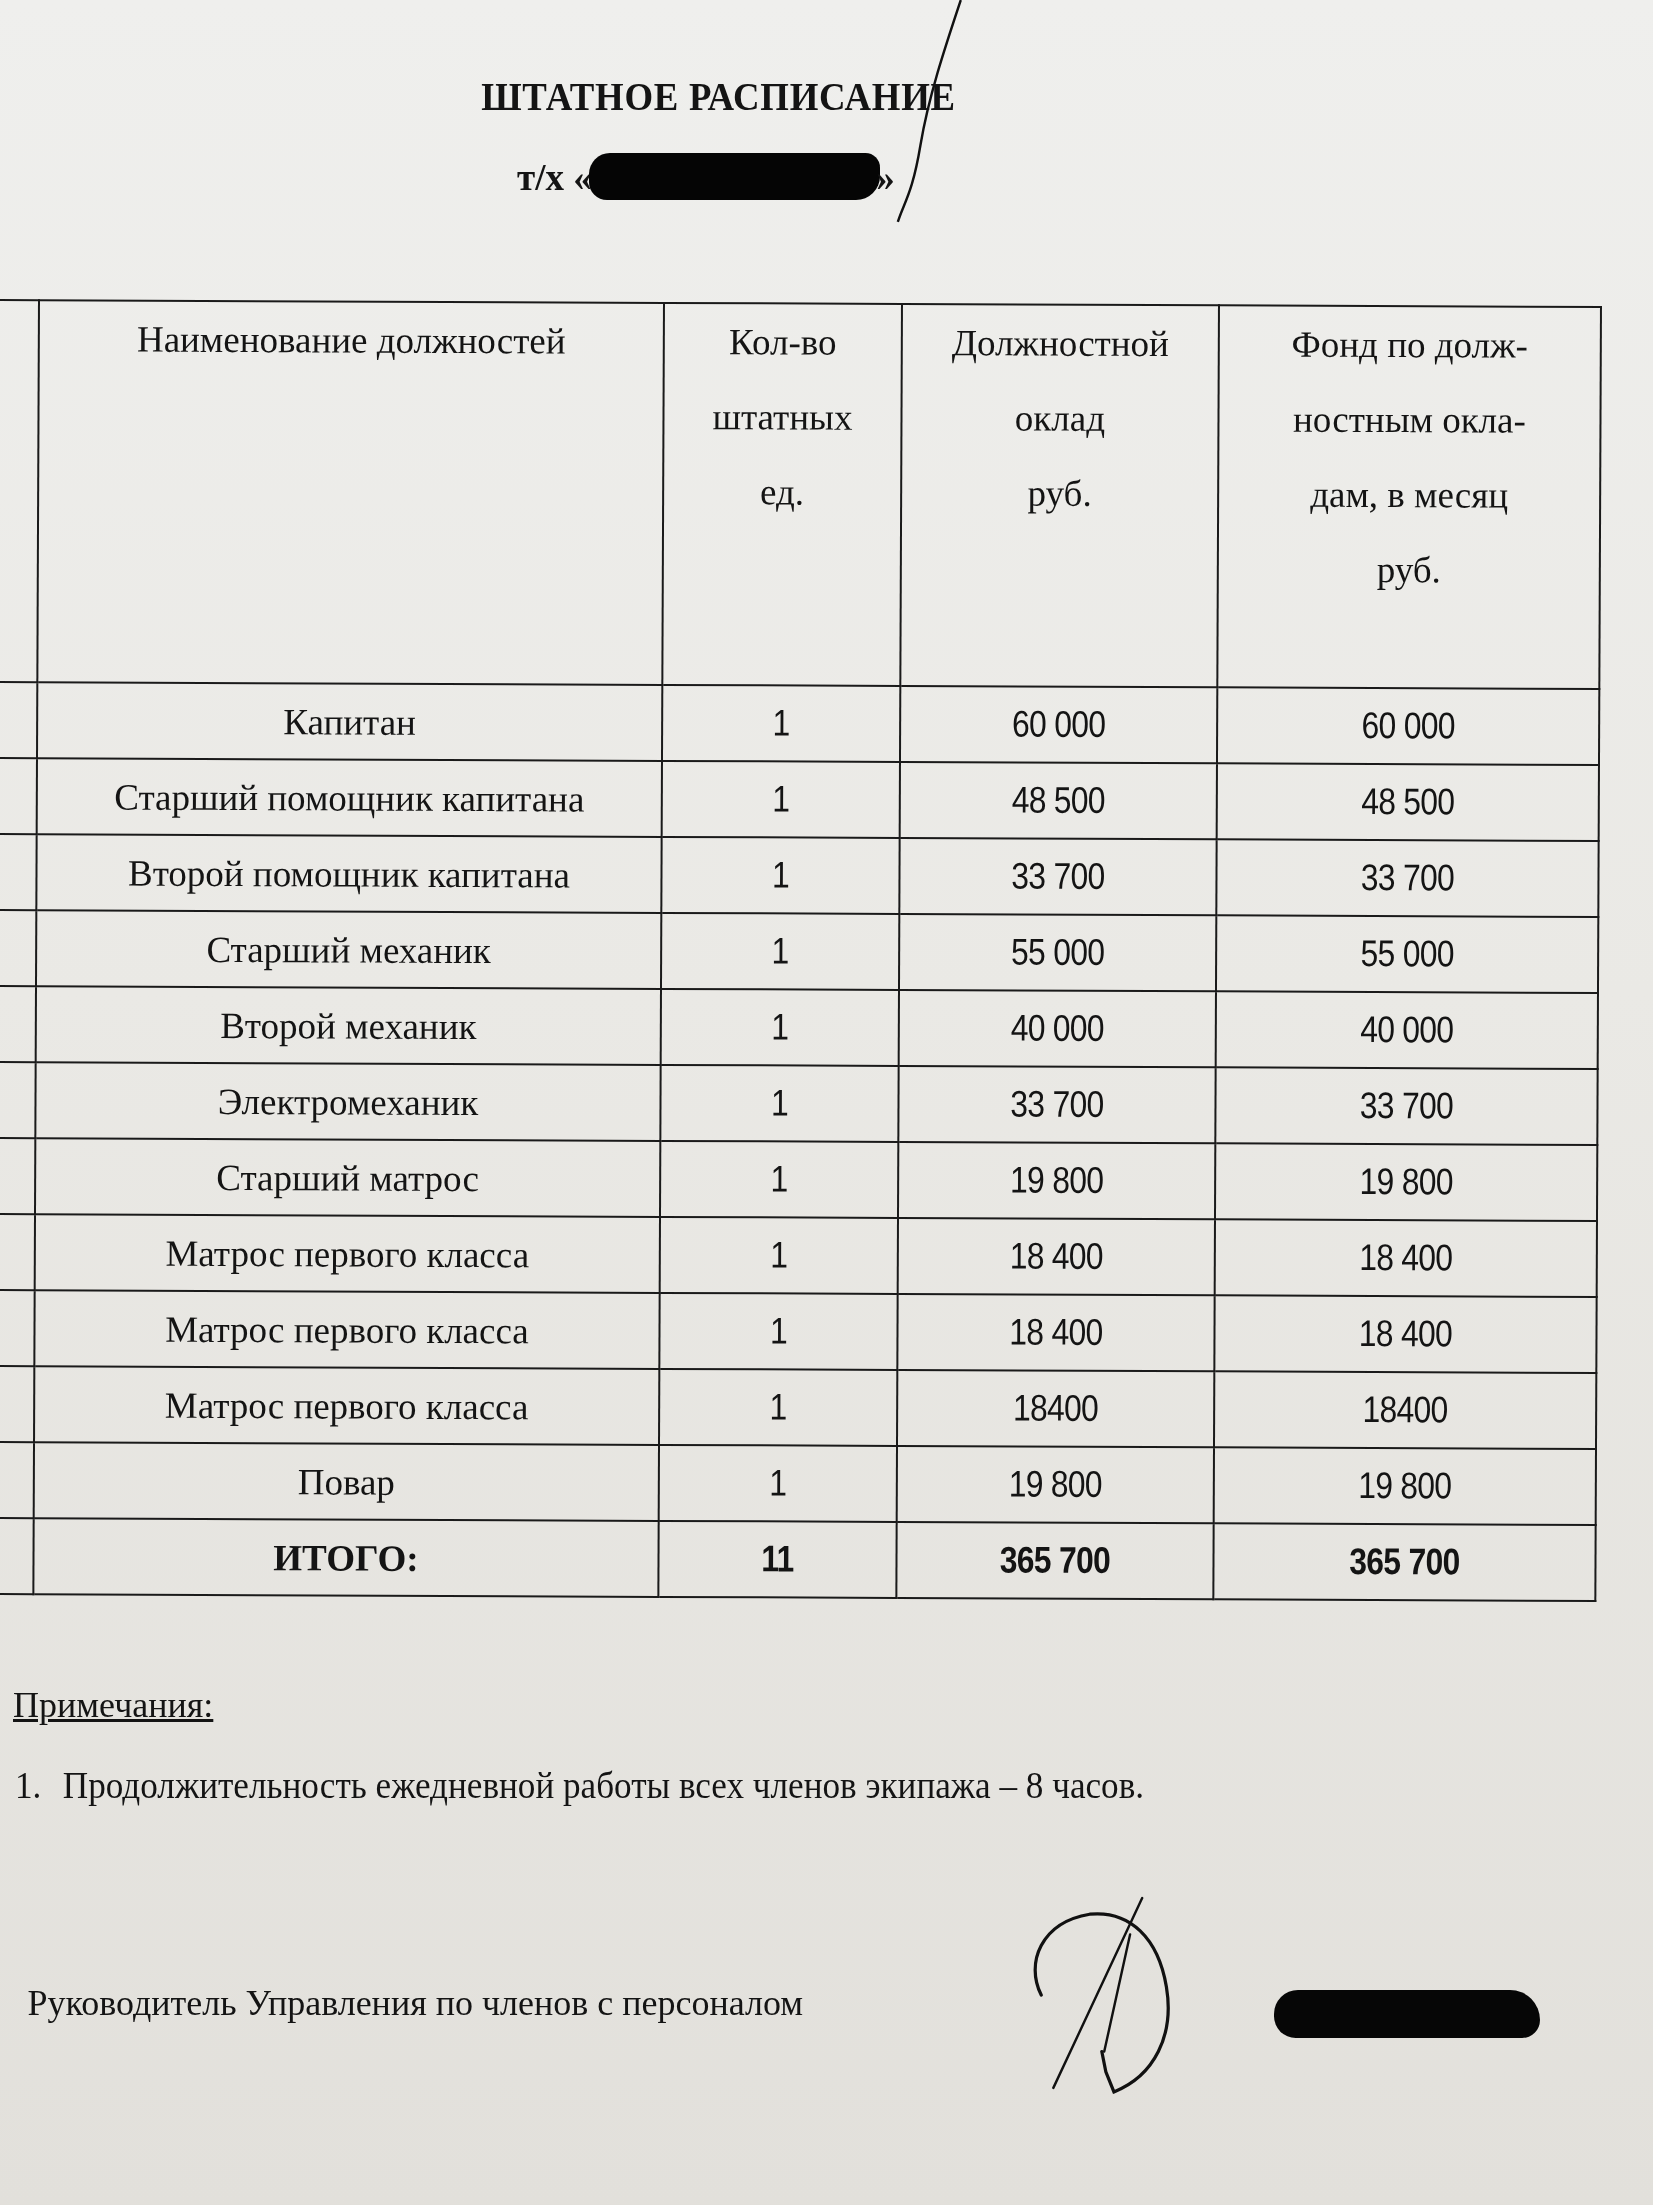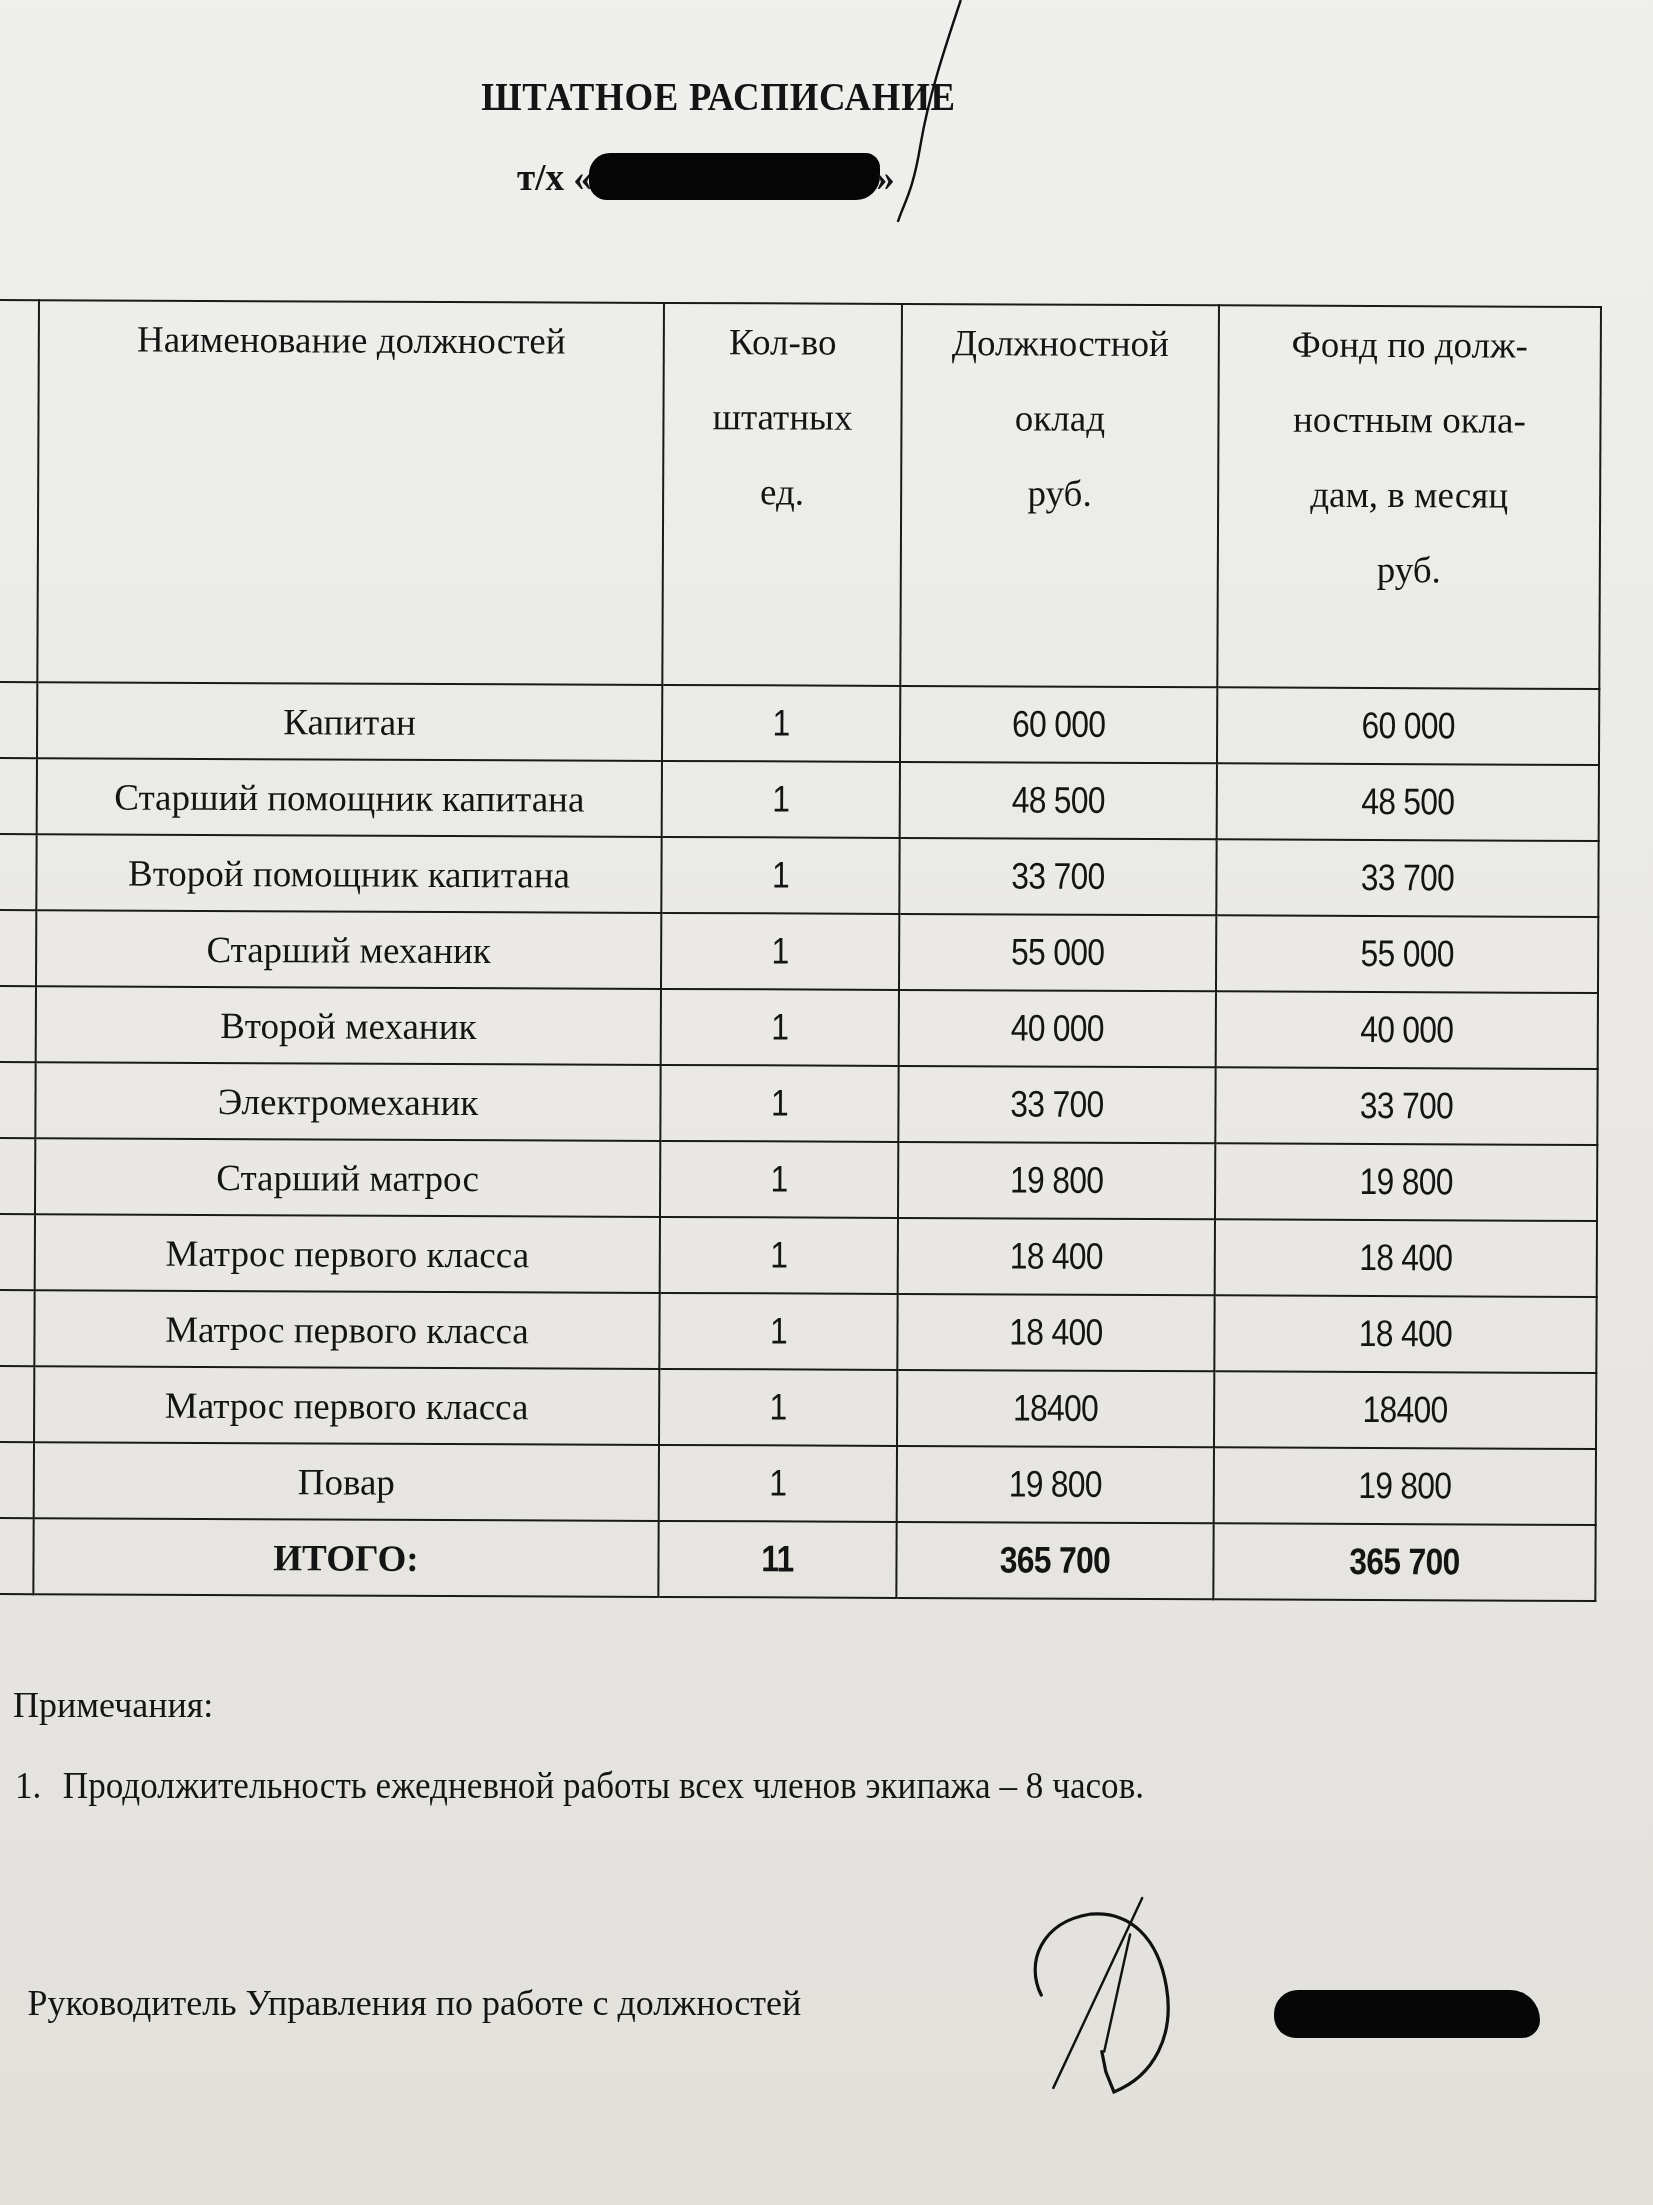--- a/index.html
+++ b/index.html
@@ -84,20 +84,21 @@
     }
     tr.total td {
       font-weight: bold;
       height: 74px;
     }
     .notes-title {
       position: absolute;
       left: 13px;
       top: 1684px;
       font-size: 36px;
+      text-decoration: underline;
     }
     .note-item {
       position: absolute;
       left: 14.5px;
       top: 1764px;
       font-size: 37px;
       white-space: nowrap;
       transform: scaleX(0.95);
       transform-origin: left top;
     }
@@ -248,21 +249,21 @@
       <td class="num">365 700</td>
     </tr>
   </tbody>
 </table>
 
 <div class="notes-title">Примечания:</div>
 <div class="note-item">
   <span class="num-label">1.</span><span>Продолжительность ежедневной работы всех членов экипажа – 8 часов.</span>
 </div>
 
-<div class="sign-line">Руководитель Управления по работе с должностей</div>
+<div class="sign-line">Руководитель Управления по членов с персоналом</div>
 
 <svg class="signature" width="210" height="210" viewBox="0 0 260 260">
   <path d="M30 130 C 10 90, 30 40, 90 30 C 140 25, 175 60, 185 120 C 195 180, 170 230, 120 250 L 110 225 L 105 200" stroke="#111" stroke-width="4" fill="none" stroke-linecap="round"></path>
   <path d="M155 10 L 45 245" stroke="#111" stroke-width="3" fill="none" stroke-linecap="round"></path>
   <path d="M140 55 L 108 200" stroke="#111" stroke-width="3" fill="none" stroke-linecap="round"></path>
 </svg>
 
 <div class="redact-name"></div>
 
 

